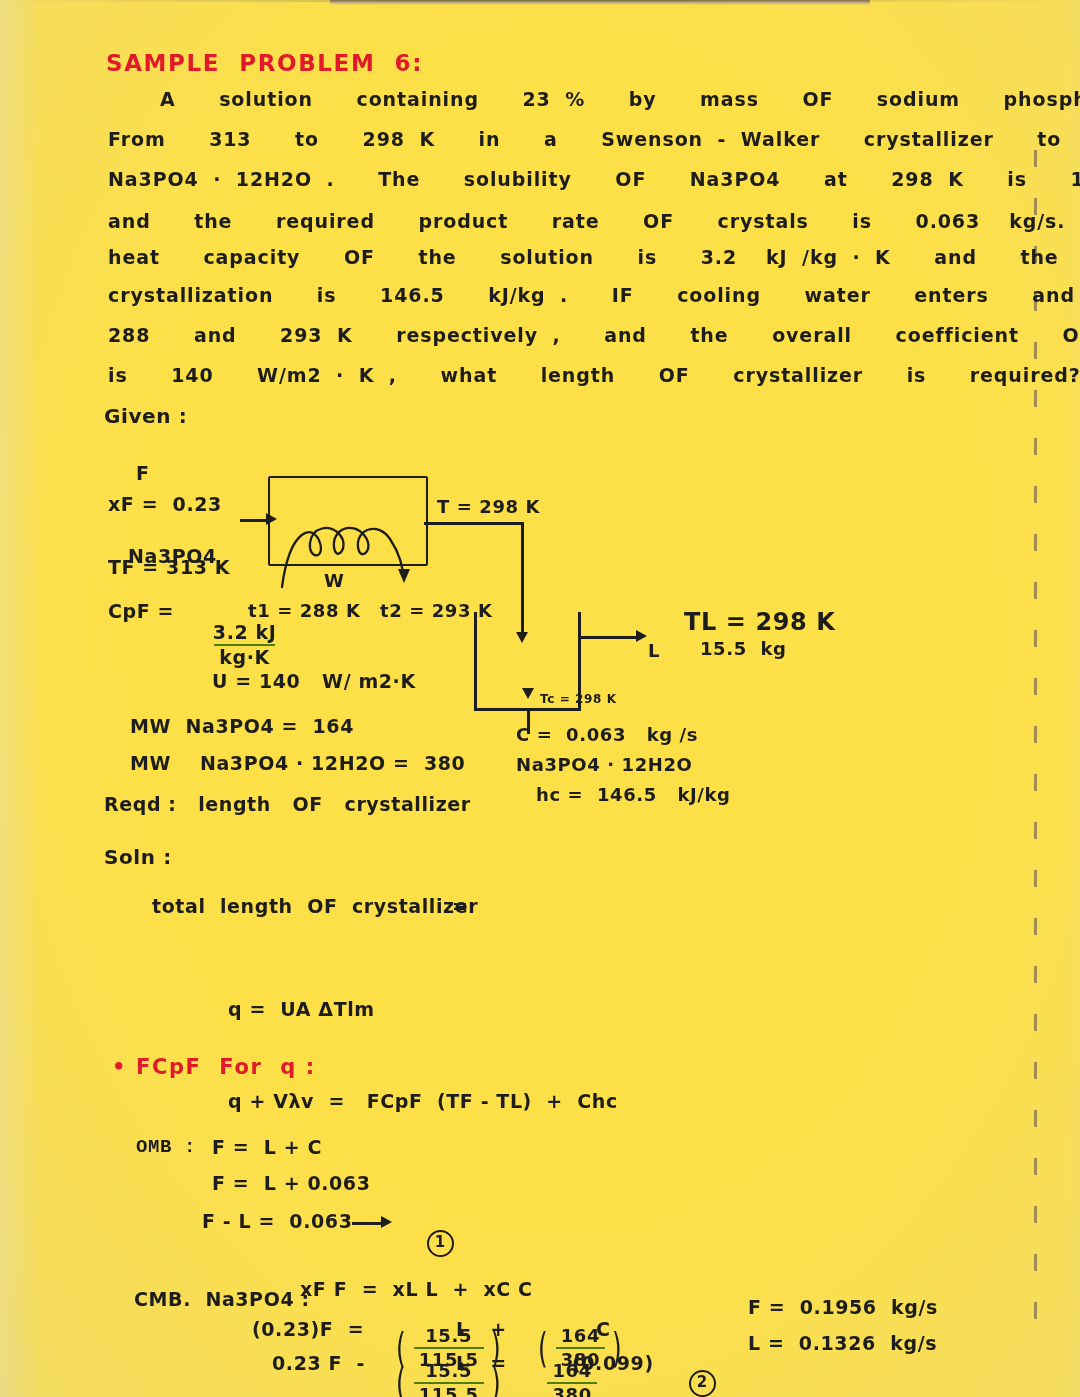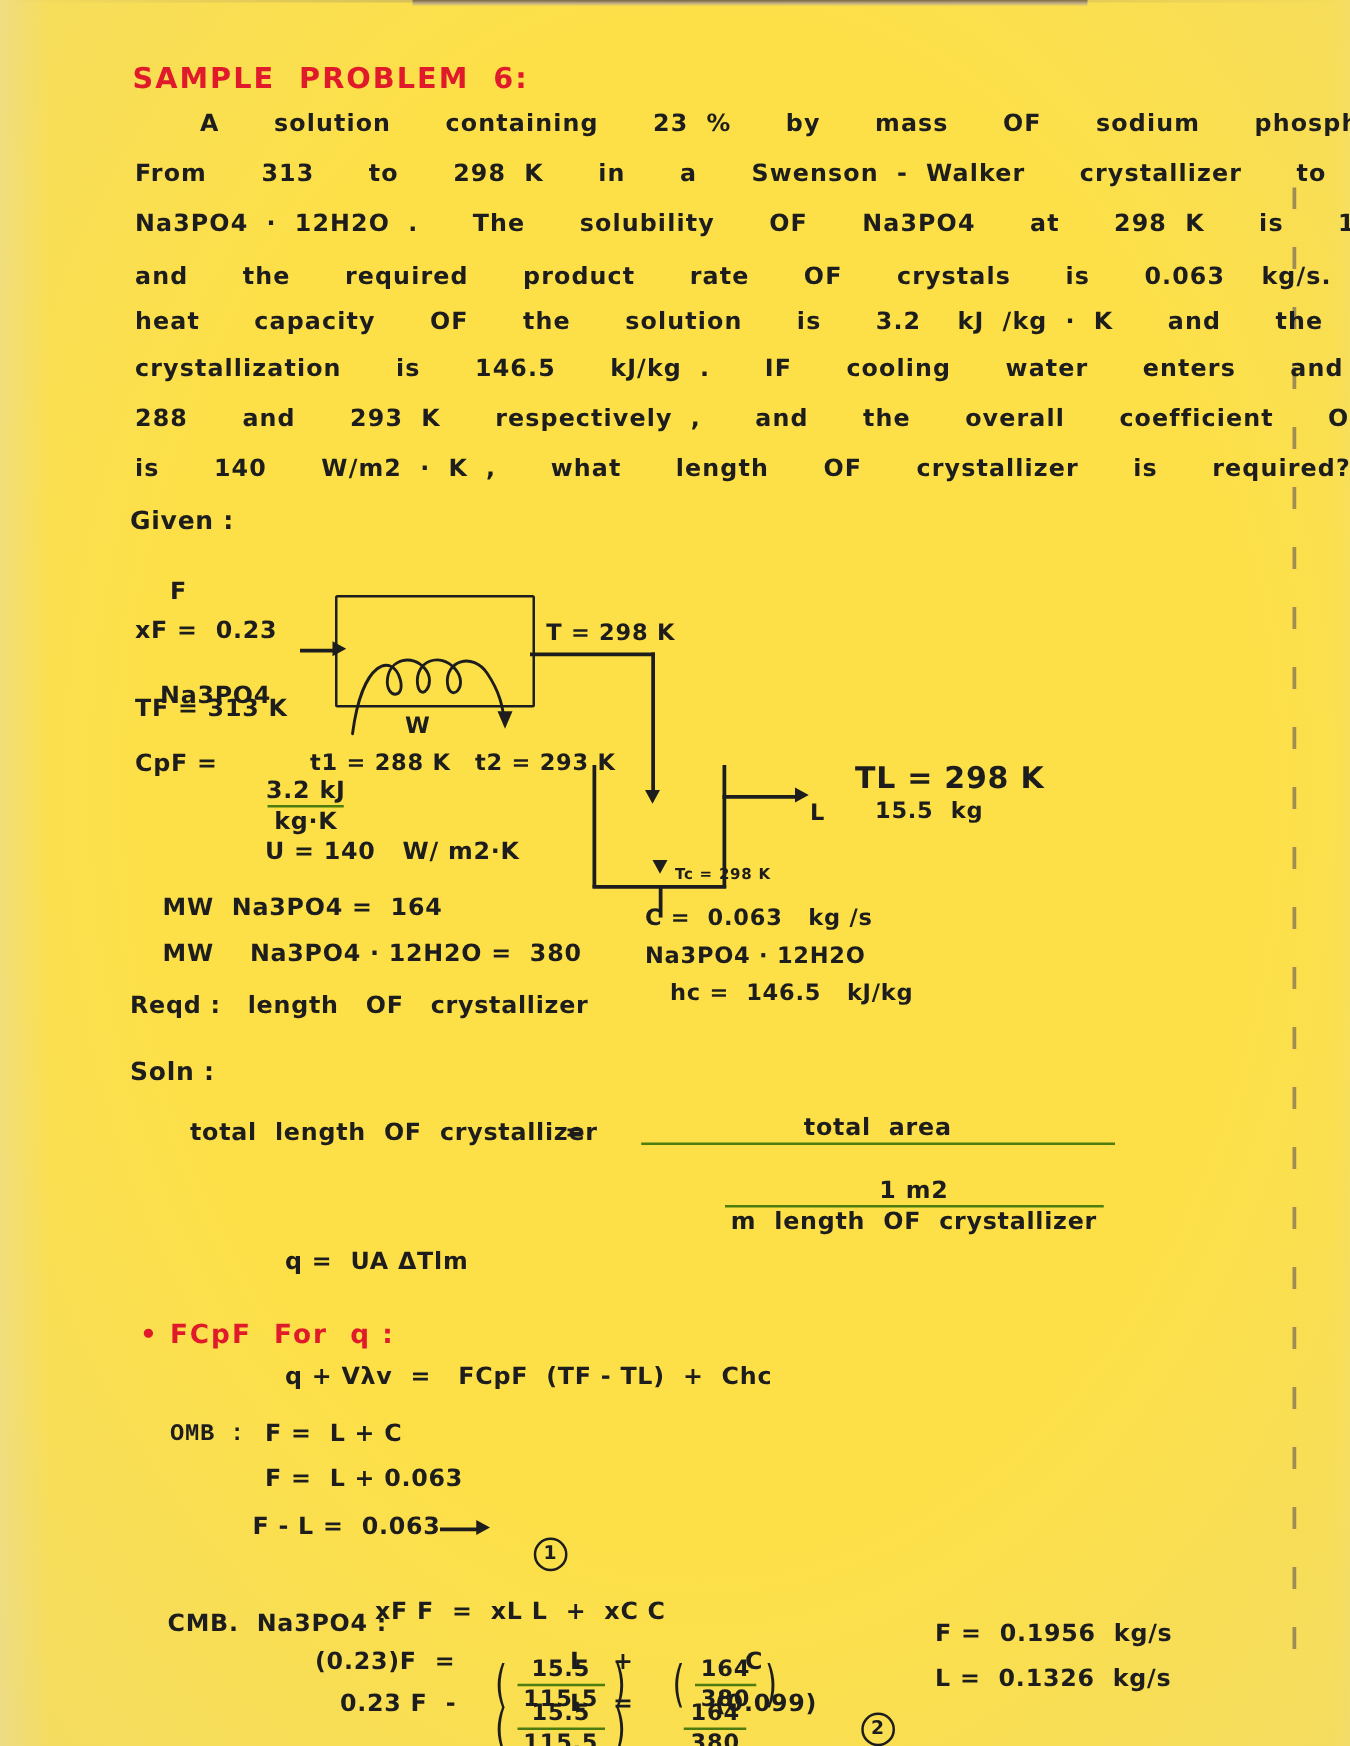--- a/index.html
+++ b/index.html
@@ -225,31 +225,20 @@
     <div class="hw" style="left:516px; top:724px; font-size:18px;">C =  0.063   kg /s</div>
     <div class="hw" style="left:516px; top:754px; font-size:18px;">Na3PO4 · 12H2O</div>
     <div class="hw" style="left:536px; top:784px; font-size:18px;">hc =  146.5   kJ/kg</div>
   </div>
 
   <div class="hw" style="left:104px; top:845px; font-size:20px;">Soln :</div>
 
   <div class="hw" style="left:152px; top:895px; font-size:19px;">total  length  OF  crystallizer</div>
   <div class="hw" style="left:452px; top:895px; font-size:19px;">=</div>
 
-  <div class="hw" style="left:480px; top:870px; font-size:19px;">
-    <span class="frac">
-      <span class="num">total  area</span>
-      <span class="den" style="padding-top:4px;">
-        <span class="frac">
-          <span class="num">1 m2</span>
-          <span class="den">m  length  OF  crystallizer</span>
-        </span>
-      </span>
-    </span>
-  </div>
 
   <div class="hw" style="left:228px; top:998px; font-size:19px;">q =  UA ΔTlm</div>
 
   <div class="hw hw-red" style="left:112px; top:1055px; font-size:21px;">• FCpF  For  q :</div>
 
   <div class="hw" style="left:228px; top:1090px; font-size:19px;">q + Vλv  =   FCpF  (TF - TL)  +  Chc</div>
 
   <div class="hw" style="left:136px; top:1136px; font-size:19px;font-family:Liberation Mono, monospace;">OMB :</div>
   <div class="hw" style="left:212px; top:1136px; font-size:19px;">F =  L + C</div>
   <div class="hw" style="left:212px; top:1172px; font-size:19px;">F =  L + 0.063</div>

